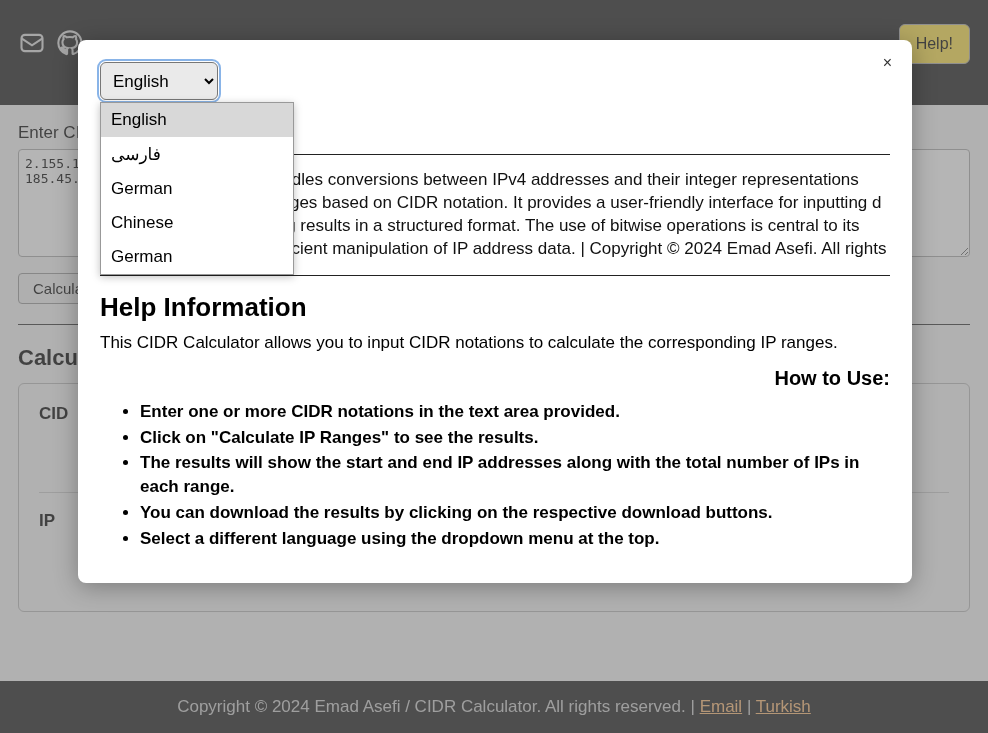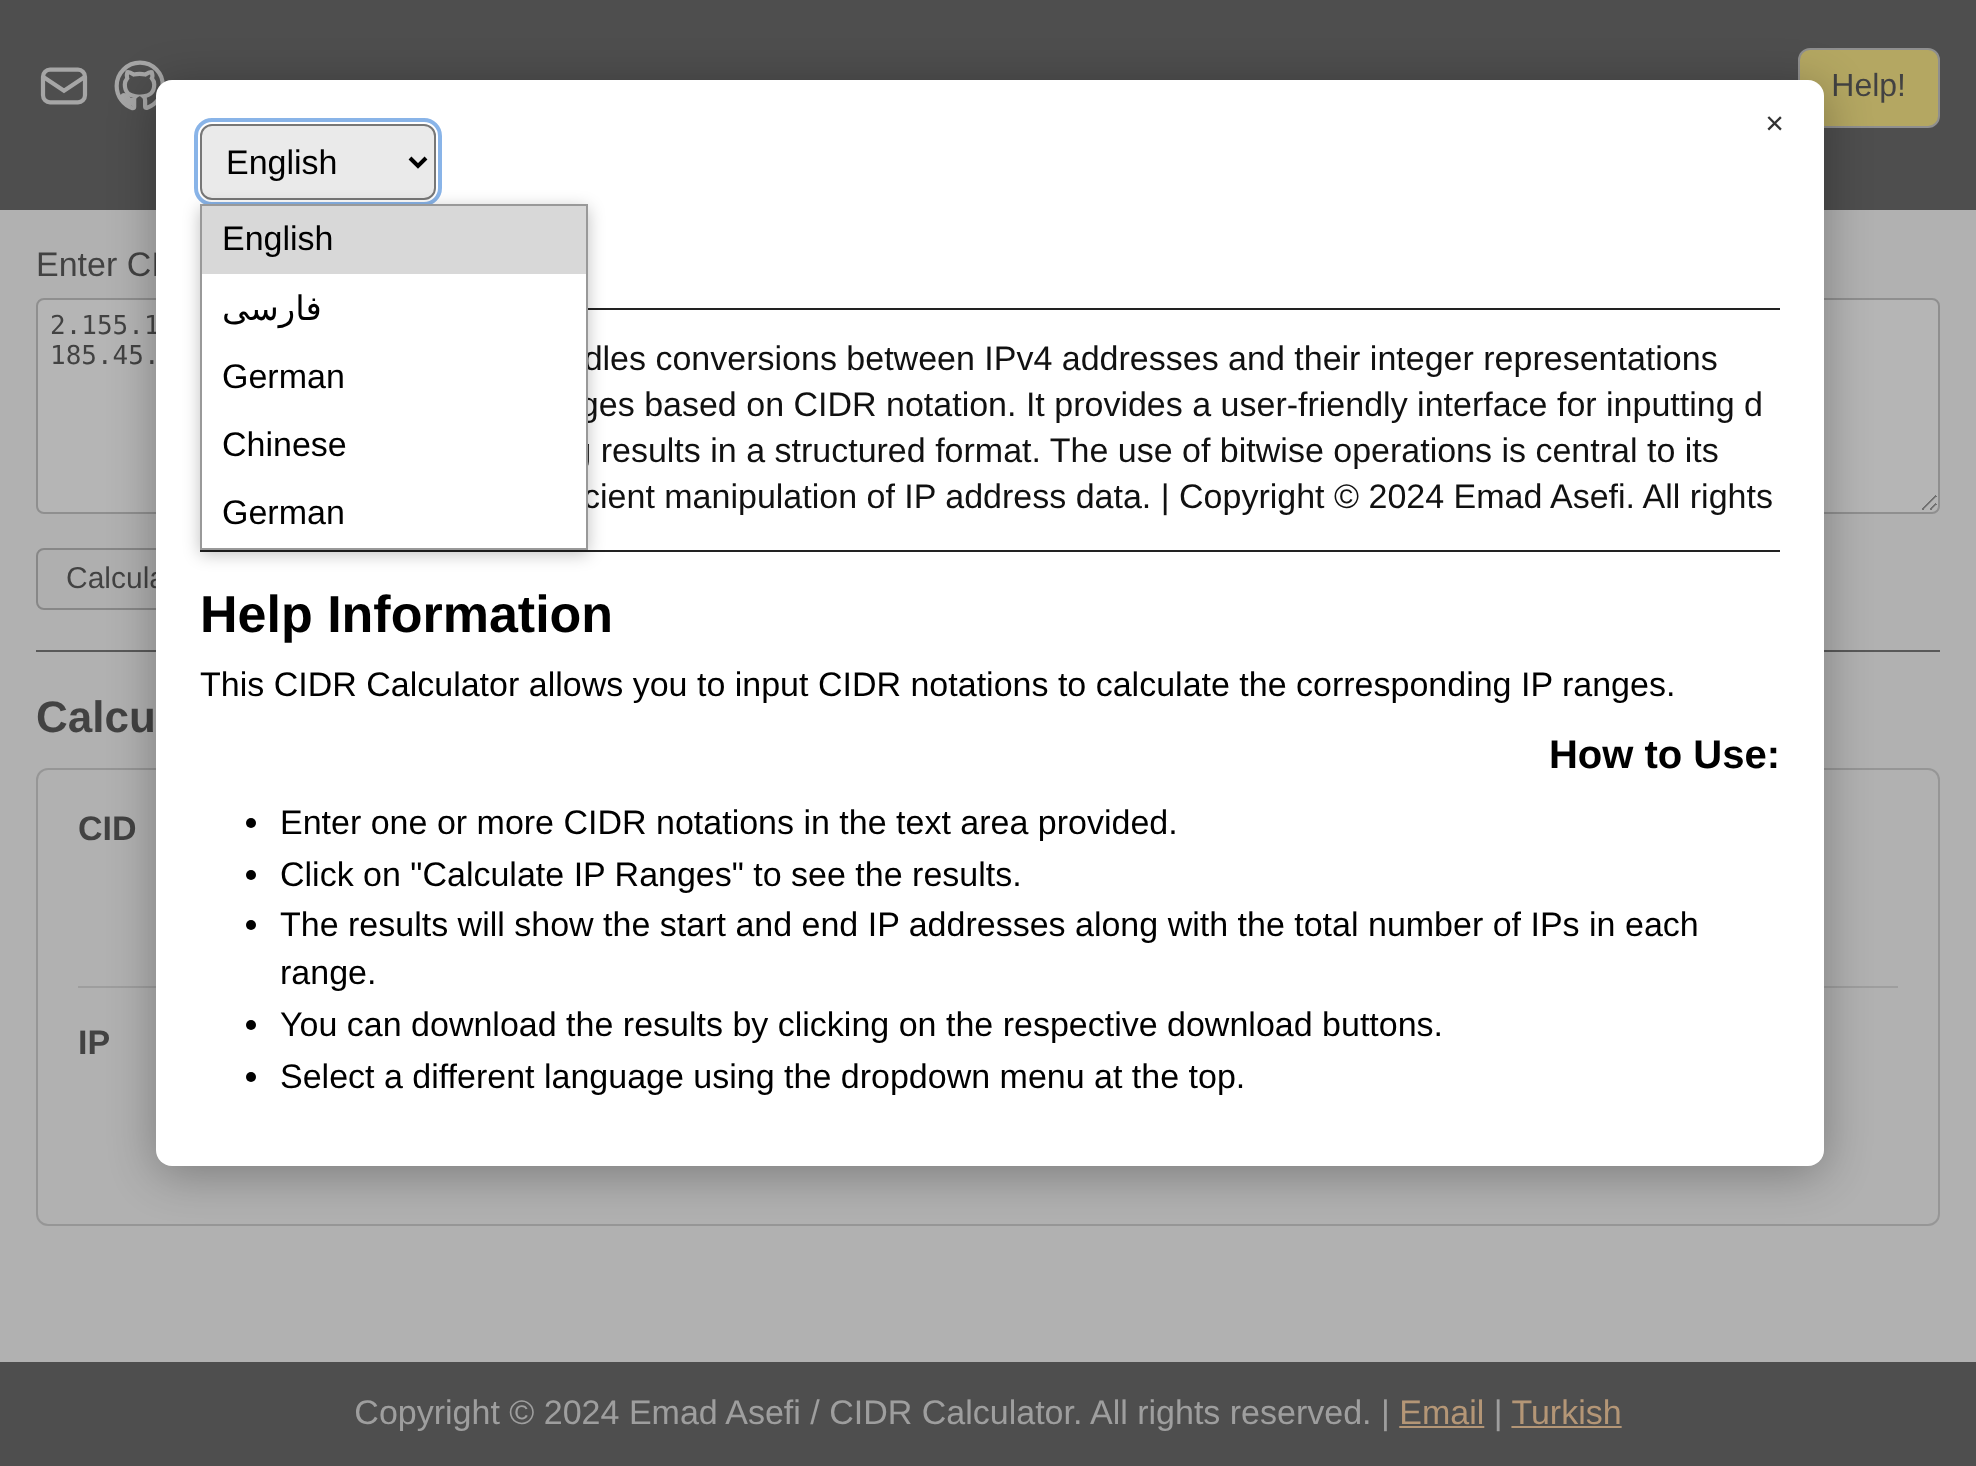--- a/index.html
+++ b/index.html
@@ -139,21 +139,21 @@
   cursor: pointer;
 }
 .dropdown-list .opt.selected {
   background: #d8d8d8;
 }
 .modal hr { border: none; border-top: 1px solid #222; margin: 14px 0; }
 .modal .desc { font-size: 17px; line-height: 1.35; color: #111; }
 .modal h2 { font-size: 26px; font-weight: bold; margin: 16px 0 10px 0; }
 .modal h3 { font-size: 20px; font-weight: bold; margin: 14px 0 10px 0; text-align: right; }
 .modal p { font-size: 17px; margin: 10px 0; }
-.modal ul { margin: 8px 0 0 40px; }
+.modal ul { margin: 8px 0 0 40px; font-weight: bold; }
 .modal li { font-size: 17px; line-height: 1.4; margin: 2px 0; }
 </style>
 </head>
 <body>
 
 <div class="topbar">
   <div class="topbar-icons">
     <svg class="icon-svg" viewBox="0 0 24 24">
         <rect x="3" y="5" width="18" height="14" rx="3"></rect>
         <path d="M3 8l9 6 9-6"></path>

